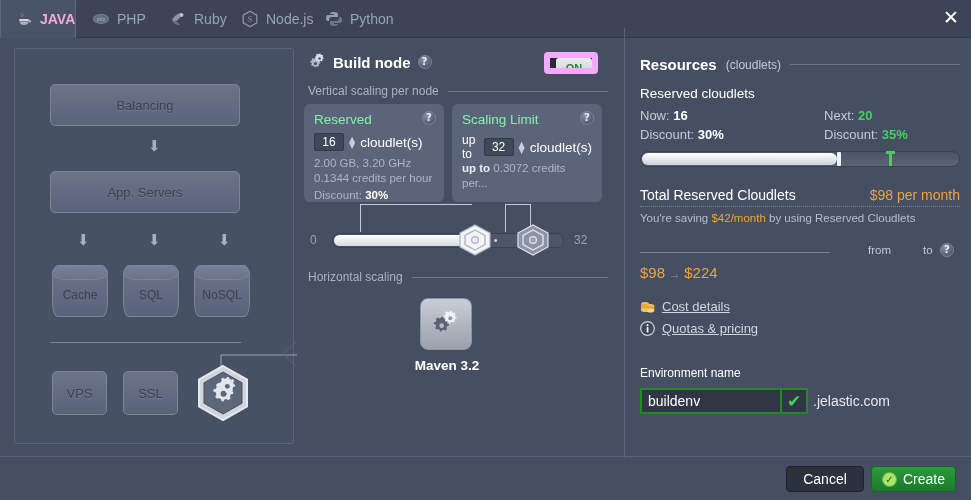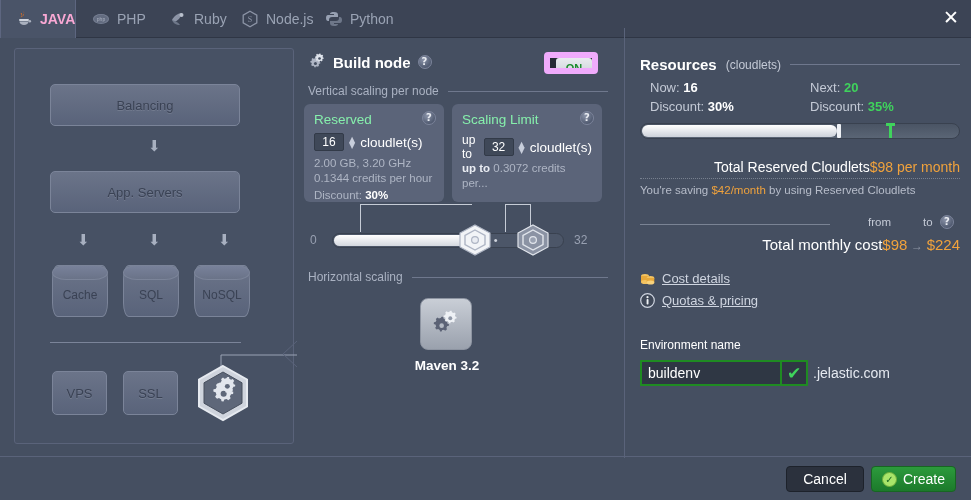--- a/index.html
+++ b/index.html
@@ -163,21 +163,21 @@
   .tilebtn {
     width:52px; height:52px; border-radius:8px;
     background:linear-gradient(to bottom,#c9ced6,#9aa1ad);
     border:1px solid #8d94a1;
     display:flex; align-items:center; justify-content:center;
     cursor:pointer;
   }
 
   
   .right { position:absolute; left:640px; top:56px; width:320px; }
-  .row-sb { display:flex; justify-content:flex-end; align-items:baseline; }
+  .row-sb { display:flex; justify-content:space-between; align-items:baseline;gap:39px; }
   .lbl { color:#c4cad6; font-size:13px; }
   .val-w { color:#ffffff; font-weight:bold; }
   .val-g { color:#3fd35c; font-weight:bold; }
 
   .resbar {
     position:relative; margin-top:9px;
     height:16px; border-radius:8px;
     background:linear-gradient(to bottom,#4a5464,#5a6575);
     border:1px solid #39414f;
   }
@@ -460,20 +460,21 @@
 </div>
 
 <div class="right">
 
   <div class="grouplabel" style="color:#ffffff;">
     <span style="font-size:15px; font-weight:bold;">Resources</span>
     <span style="font-size:12px; color:#c4cad6;">(cloudlets)</span>
     <span class="rule"></span>
   </div>
 
+  <div style="margin-top:13px; font-size:13.5px; color:#ffffff;">Reserved cloudlets</div>
 
   <div class="row-sb" style="margin-top:7px;">
     <div style="width:160px;">
       <span class="lbl">Now:</span>
       <span class="val-w">16</span>
     </div>
     <div style="width:150px;">
       <span class="lbl">Next:</span>
       <span class="val-g">20</span>
     </div>
@@ -506,21 +507,20 @@
   </div>
 
   <div style="position:relative; margin-top:18px; height:20px;">
     <div style="position:absolute; left:0; top:10px; width:190px; height:1px; background:#7a8394;"></div>
     <span style="position:absolute; left:228px; top:2px; font-size:11.5px; color:#c4cad6;">from</span>
     <span style="position:absolute; left:283px; top:2px; font-size:11.5px; color:#c4cad6;">to</span>
     <span class="help" style="position:absolute; left:300px; top:1px;">?</span>
   </div>
 
   <div class="row-sb" style="margin-top:2px;">
-    <span style="font-size:15px; color:#ffffff;">Total monthly cost</span>
     <span>
       <span class="amber" style="font-size:15px;">$98</span>
       <span style="color:#8d94a3; font-size:12px;">→</span>
       <span class="amber" style="font-size:15px;">$224</span>
     </span>
   </div>
 
   <div class="linkrow" style="margin-top:18px;">
     <svg width="15" height="14" viewBox="0 0 15 14">
       <ellipse cx="5" cy="4" rx="4" ry="2" fill="#f3c361"></ellipse>

